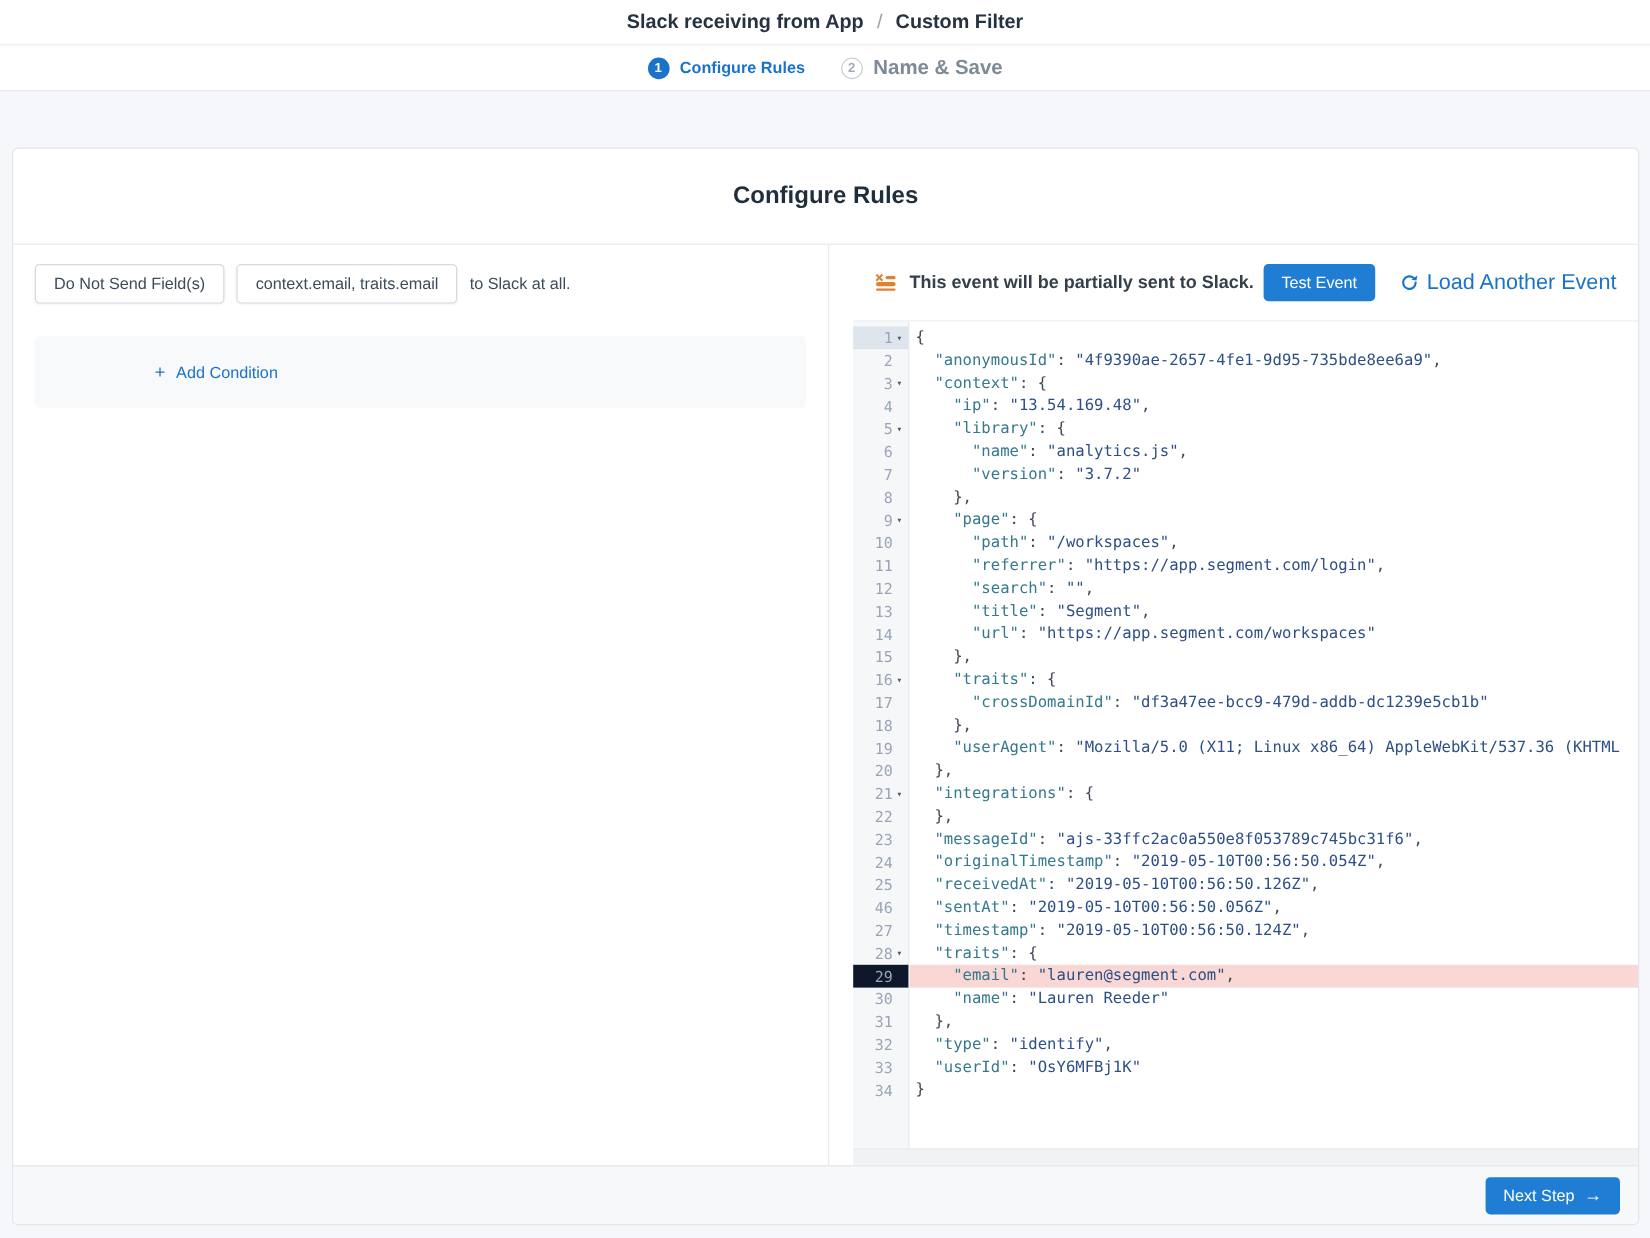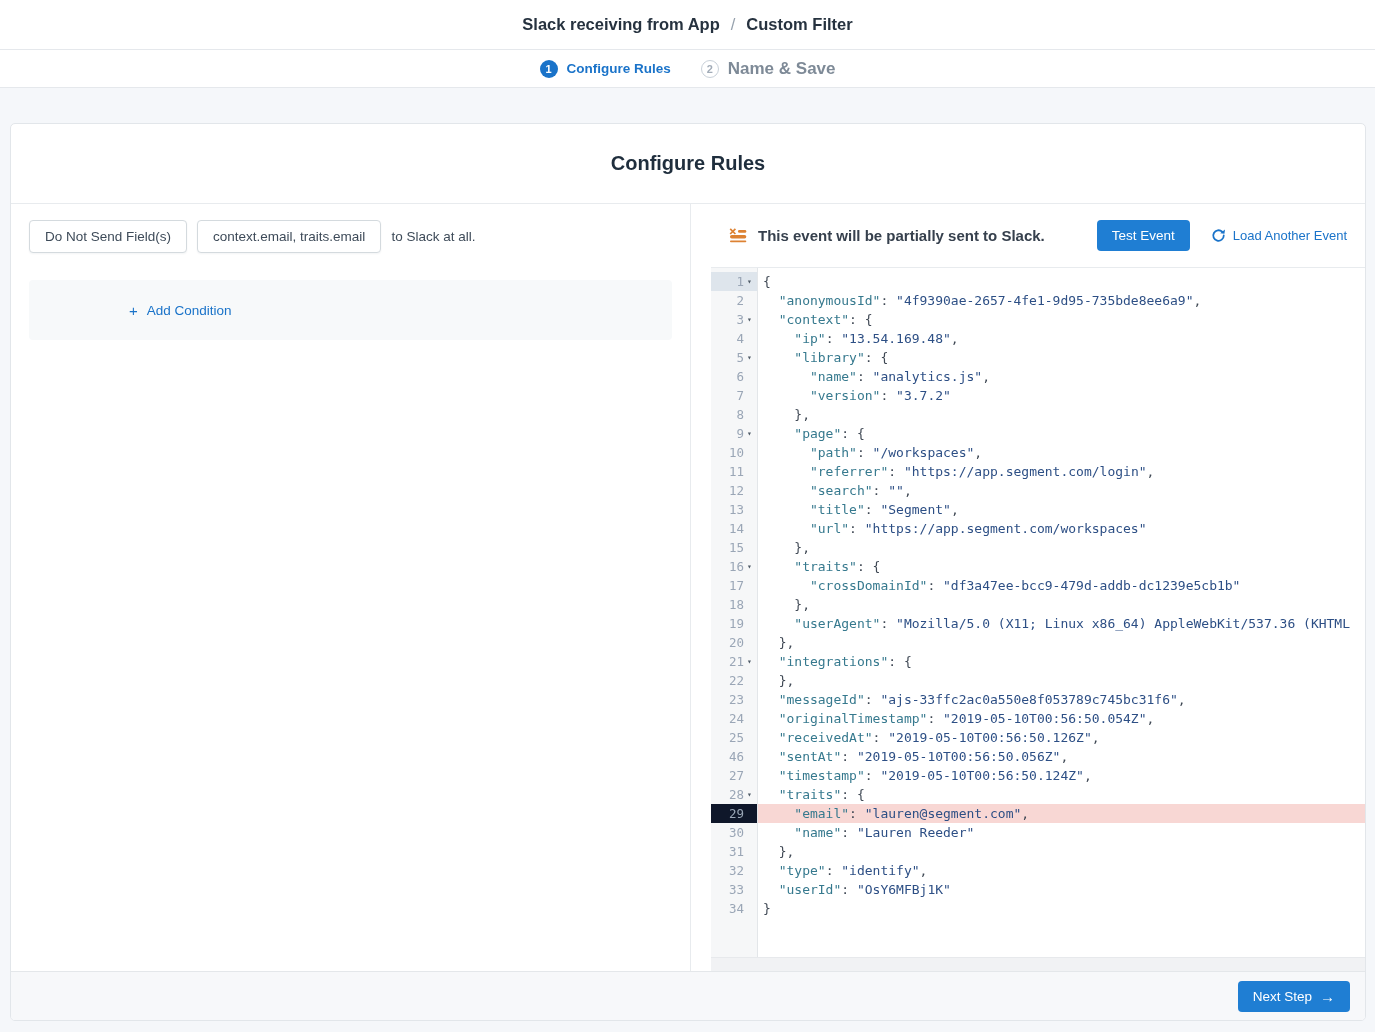--- a/index.html
+++ b/index.html
@@ -3,21 +3,21 @@
 <meta charset="utf-8">
 <style>
   * { box-sizing: border-box; }
   html,body { margin:0; padding:0; }
   body {
     width:1375px; height:1032px; overflow:hidden; position:relative;
     background:#f5f7fa; font-family:"Liberation Sans", sans-serif; color:#2b3a49;
   }
   
   .topbar {
-    height:50px; background:#fff; border-bottom:1px solid #e5e8ec;
+    height:38px; background:#fff; border-bottom:1px solid #e5e8ec;
     display:flex; align-items:center; justify-content:center;
   }
   .breadcrumb { font-size:16.5px; font-weight:600; color:#26323f; display:flex; align-items:center; }
   .breadcrumb .sep { color:#96a1ad; font-weight:400; padding:0 11px; }
   .stepbar {
     height:38px; background:#fff; border-bottom:1px solid #e5e8ec;
     display:flex; align-items:center; justify-content:center; gap:30px;
   }
   .step { display:flex; align-items:center; gap:9px; cursor:default; }
   .step-circle {
@@ -62,21 +62,21 @@
     display:flex; align-items:center; padding:0 18px;
   }
   .status-icon { margin-right:10px; flex:0 0 auto; display:flex; }
   .status-text { font-size:15px; font-weight:700; color:#36404d; flex:1; }
   .btn-blue {
     background:#1f7ed3; color:#fff; border:none; border-radius:4px;
     padding:8px 15px; font-size:13.5px; font-weight:500; font-family:"Liberation Sans",sans-serif;
     cursor:pointer; display:flex; align-items:center; gap:8px;
   }
   .load-link {
-    color:#1a73c9; font-size:13px; font-weight:500; margin-left:21px;
+    color:#1a73c9; font-size:18px; font-weight:500; margin-left:21px;
     display:flex; align-items:center; gap:7px; cursor:pointer; white-space:nowrap;
   }
   
   .editor {
     flex:1; min-height:0; display:flex;
     font-family:"DejaVu Sans Mono", monospace; font-size:13px;
   }
   .gutter { width:47px; flex:0 0 47px; background:#f6f7f8; border-right:1px solid #e3e6e9; padding-top:4px; }
   .gutter-line {
     height:19px; display:flex; align-items:center; justify-content:flex-end;

